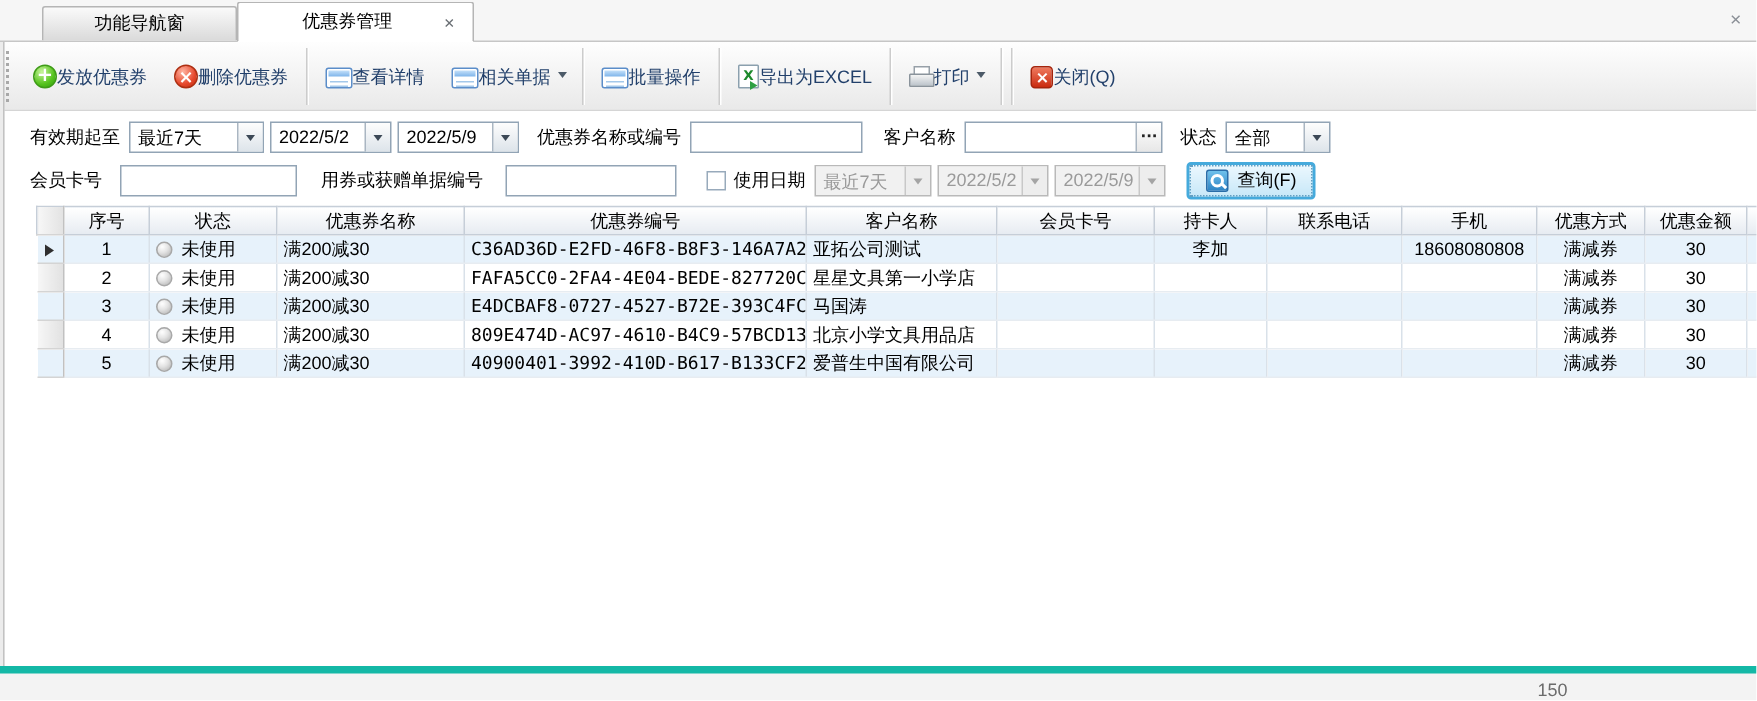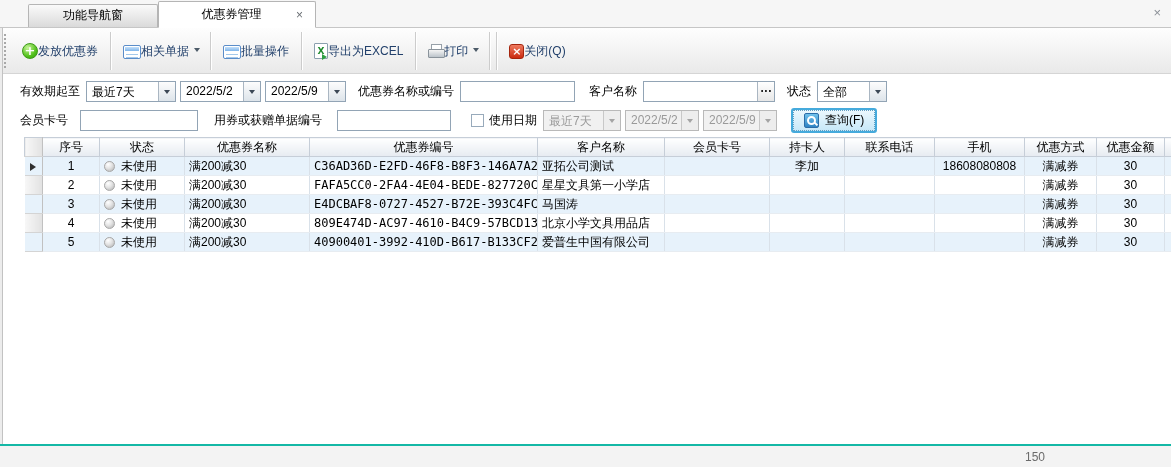--- a/index.html
+++ b/index.html
@@ -122,21 +122,21 @@
     vertical-align:-2px; border:1px solid #a8a8a8;
     background:radial-gradient(circle at 35% 28%, #ffffff, #e3e3e3 45%, #bdbdbd 85%); }
   .code { font-family:"DejaVu Sans Mono","Liberation Mono",monospace; font-size:10px; text-align:center; }
   .c { text-align:center; } .r { text-align:right; }
   .stcell { padding-left:9px; }
 
   
   .left-edge { position:absolute; left:0; top:28px; width:3px; height:416px;
     background:#ececec; border-right:1px solid #c2c2c2; }
   .statusbar { position:absolute; left:0; right:0; bottom:0; height:23px;
-    background:#f3f3f3; border-top:2px solid #14b8a6; }
+    background:#f3f3f3; border-top:5px solid #14b8a6; }
   .count { position:absolute; right:126px; top:4px; color:#6b6b6b; font-size:12px; }
 </style>
 </head>
 <body>
 
 <div class="app">
 
   <div class="tabbar">
     <div class="tab inactive">
       <span>功能导航窗</span>
@@ -148,22 +148,30 @@
     <span class="win-x">×</span>
   </div>
 
   <div class="toolbar">
     <span class="grip"></span>
 
     <div class="tbtn">
       <span class="ic ic-add"></span>
       <span class="tlabel">发放优惠券</span>
     </div>
-    <span class="vsep"></span>
-
+    <div class="tbtn">
+      <span class="ic ic-del"></span>
+      <span class="tlabel">删除优惠券</span>
+    </div>
+    <span class="vsep"></span>
+
+    <div class="tbtn">
+      <span class="ic ic-form"></span>
+      <span class="tlabel">查看详情</span>
+    </div>
     <div class="tbtn">
       <span class="ic ic-form"></span>
       <span class="tlabel">相关单据</span>
     </div>
     <span class="tarrow"></span>
     <span class="vsep"></span>
 
     <div class="tbtn">
       <span class="ic ic-form"></span>
       <span class="tlabel">批量操作</span>

